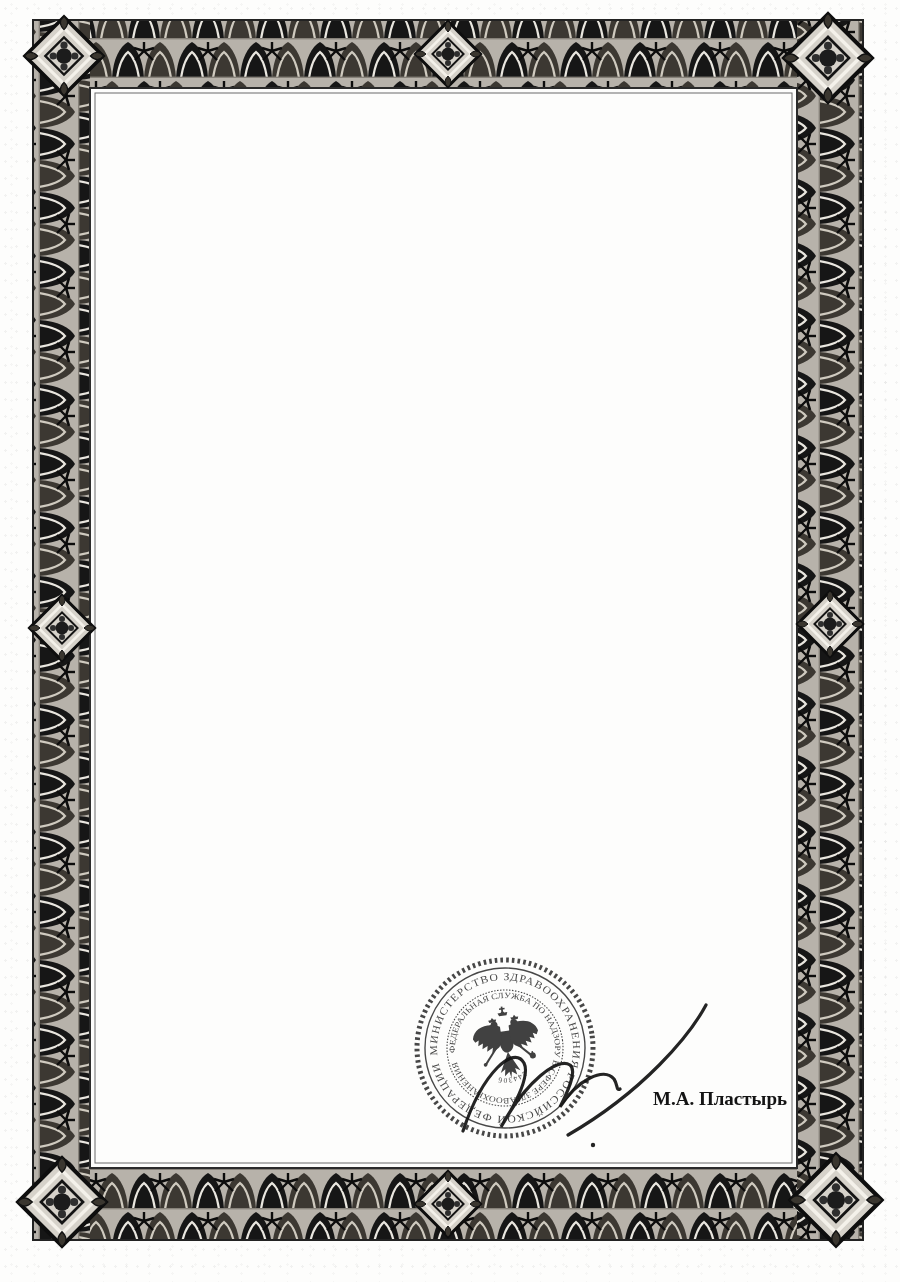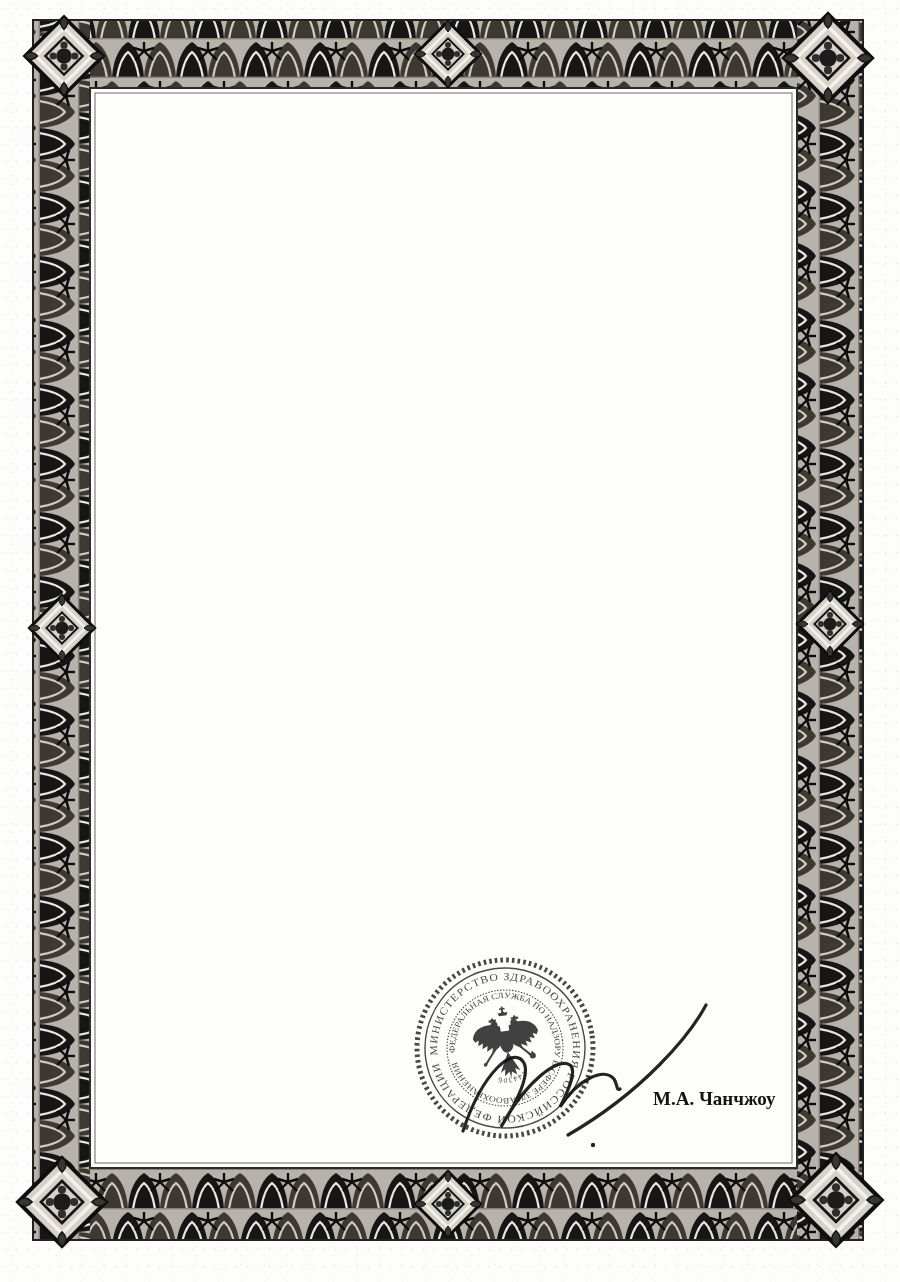--- a/index.html
+++ b/index.html
@@ -223,21 +223,21 @@
 
   <div class="abs order-block">
     <div>приказом Росздравнадзора от 08 июня 2017 года № 5436</div>
     <div>допущено к обращению на территории Российской Федерации.</div>
   </div>
 
   <div class="abs sign-title">
     <div>Руководитель Федеральной службы</div>
     <div>по надзору в сфере здравоохранения</div>
   </div>
-  <div class="abs sign-name">М.А. Чанчжоу</div>
+  <div class="abs sign-name">М.А. Пластырь</div>
 
   <svg class="stamp-svg" width="200" height="200" viewBox="0 0 200 200">
     <defs>
       <path id="ringO" d="M100,100 m-68,0 a68,68 0 1,1 136,0 a68,68 0 1,1 -136,0"></path>
       <path id="ringI" d="M100,100 m-50,0 a50,50 0 1,1 100,0 a50,50 0 1,1 -100,0"></path>
       <path id="ringD" d="M100,100 m30,0 a30,30 0 1,1 -60,0"></path>
     </defs>
     <g stroke="#2f2f2f" fill="none" transform="rotate(-8 100 100)">
       <circle cx="100" cy="100" r="88" stroke-width="5" stroke-dasharray="2.6 3.1"></circle>
       <circle cx="100" cy="100" r="80" stroke-width="1.4"></circle>

